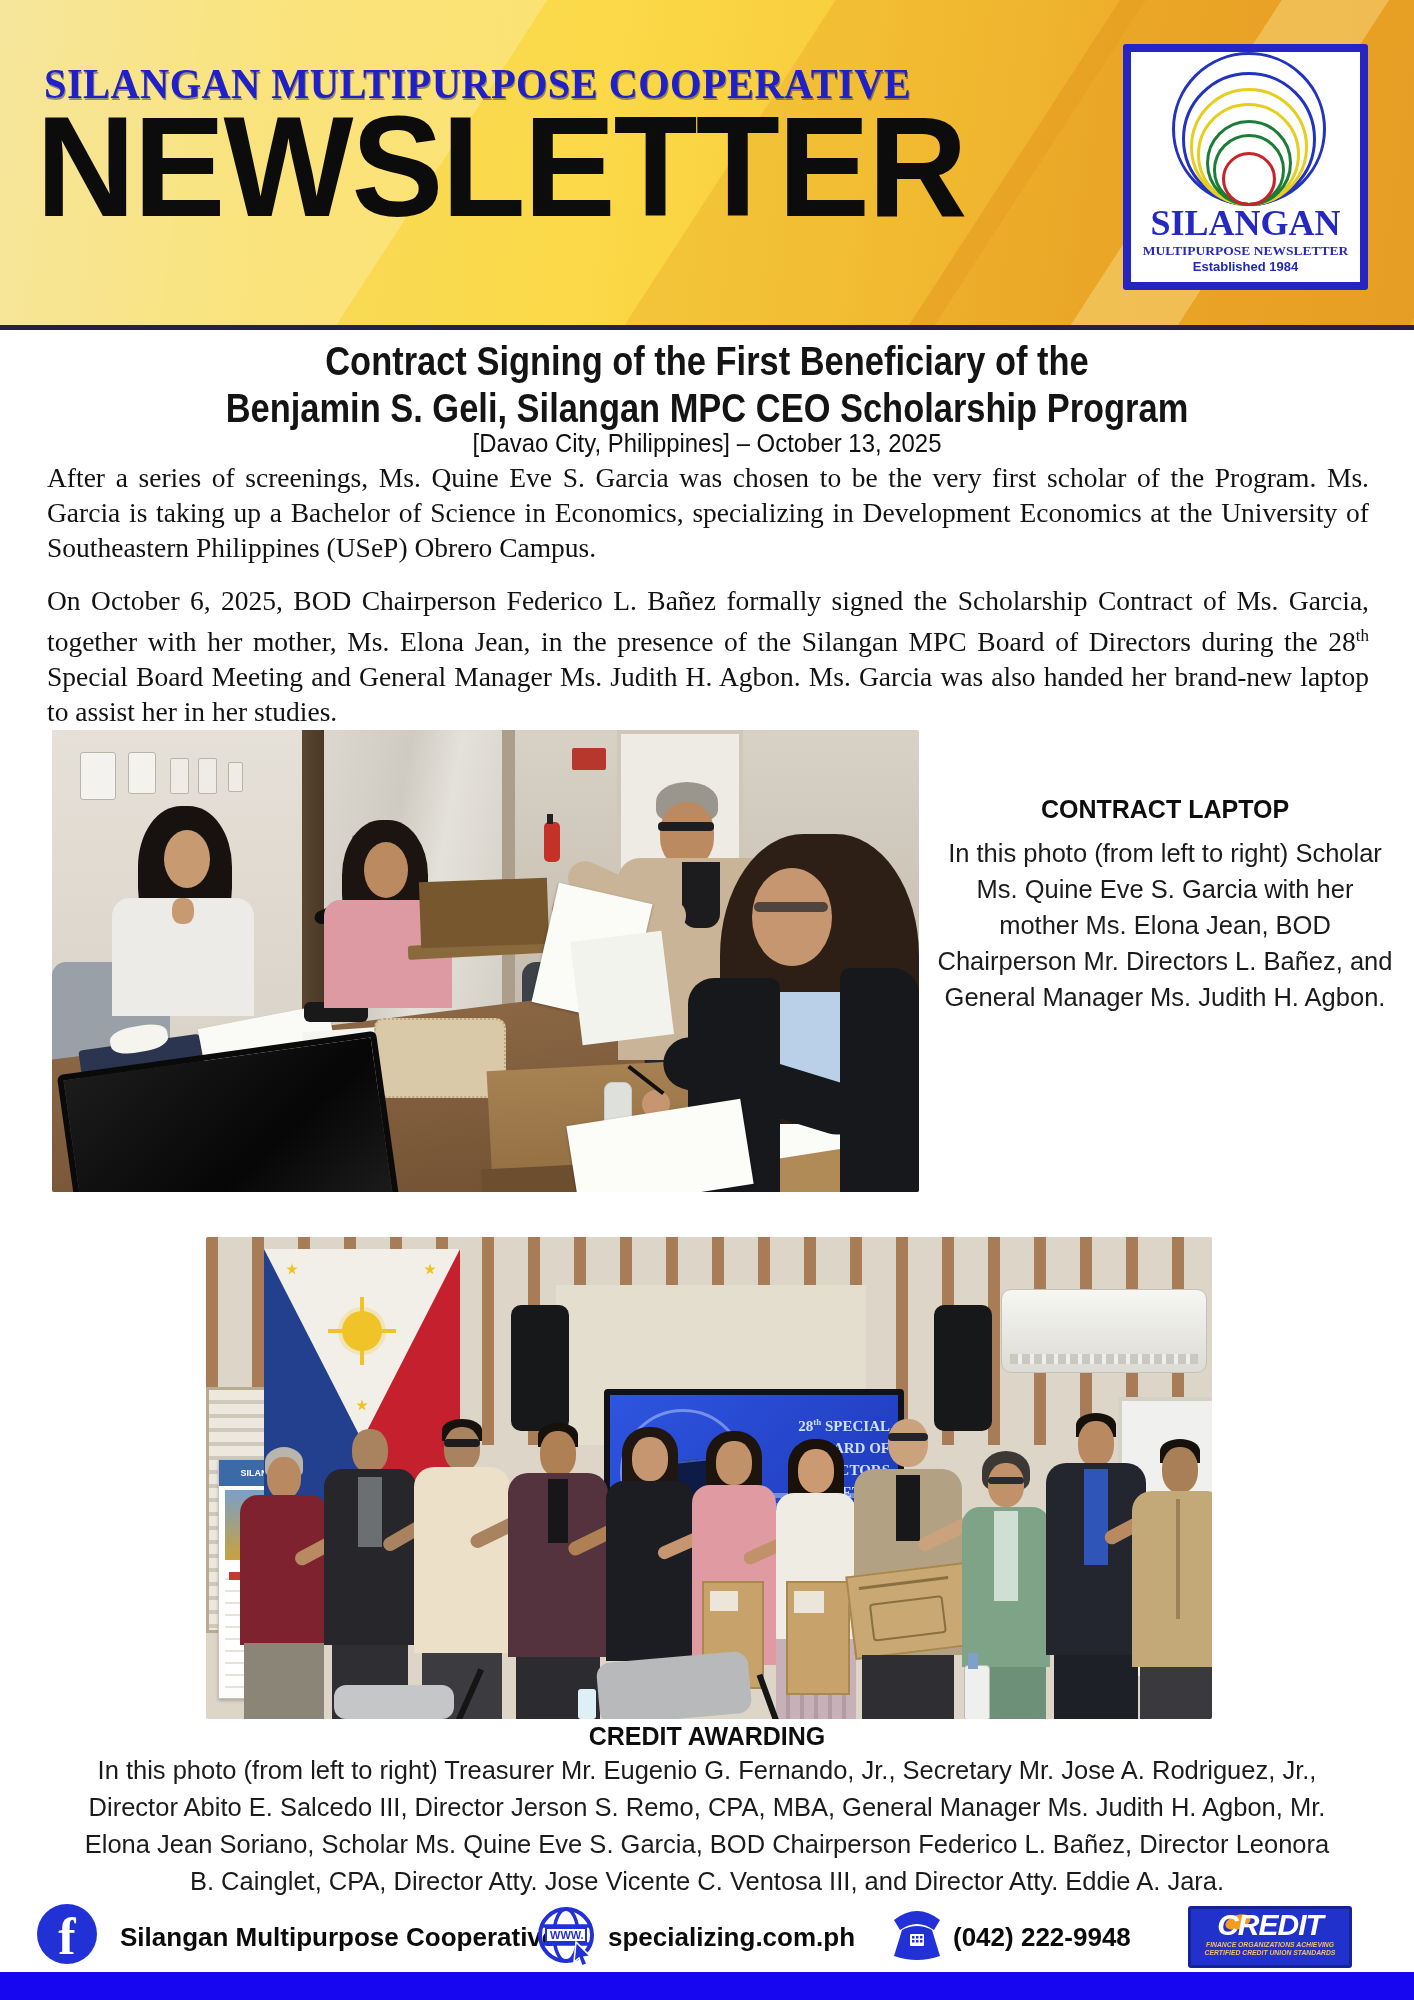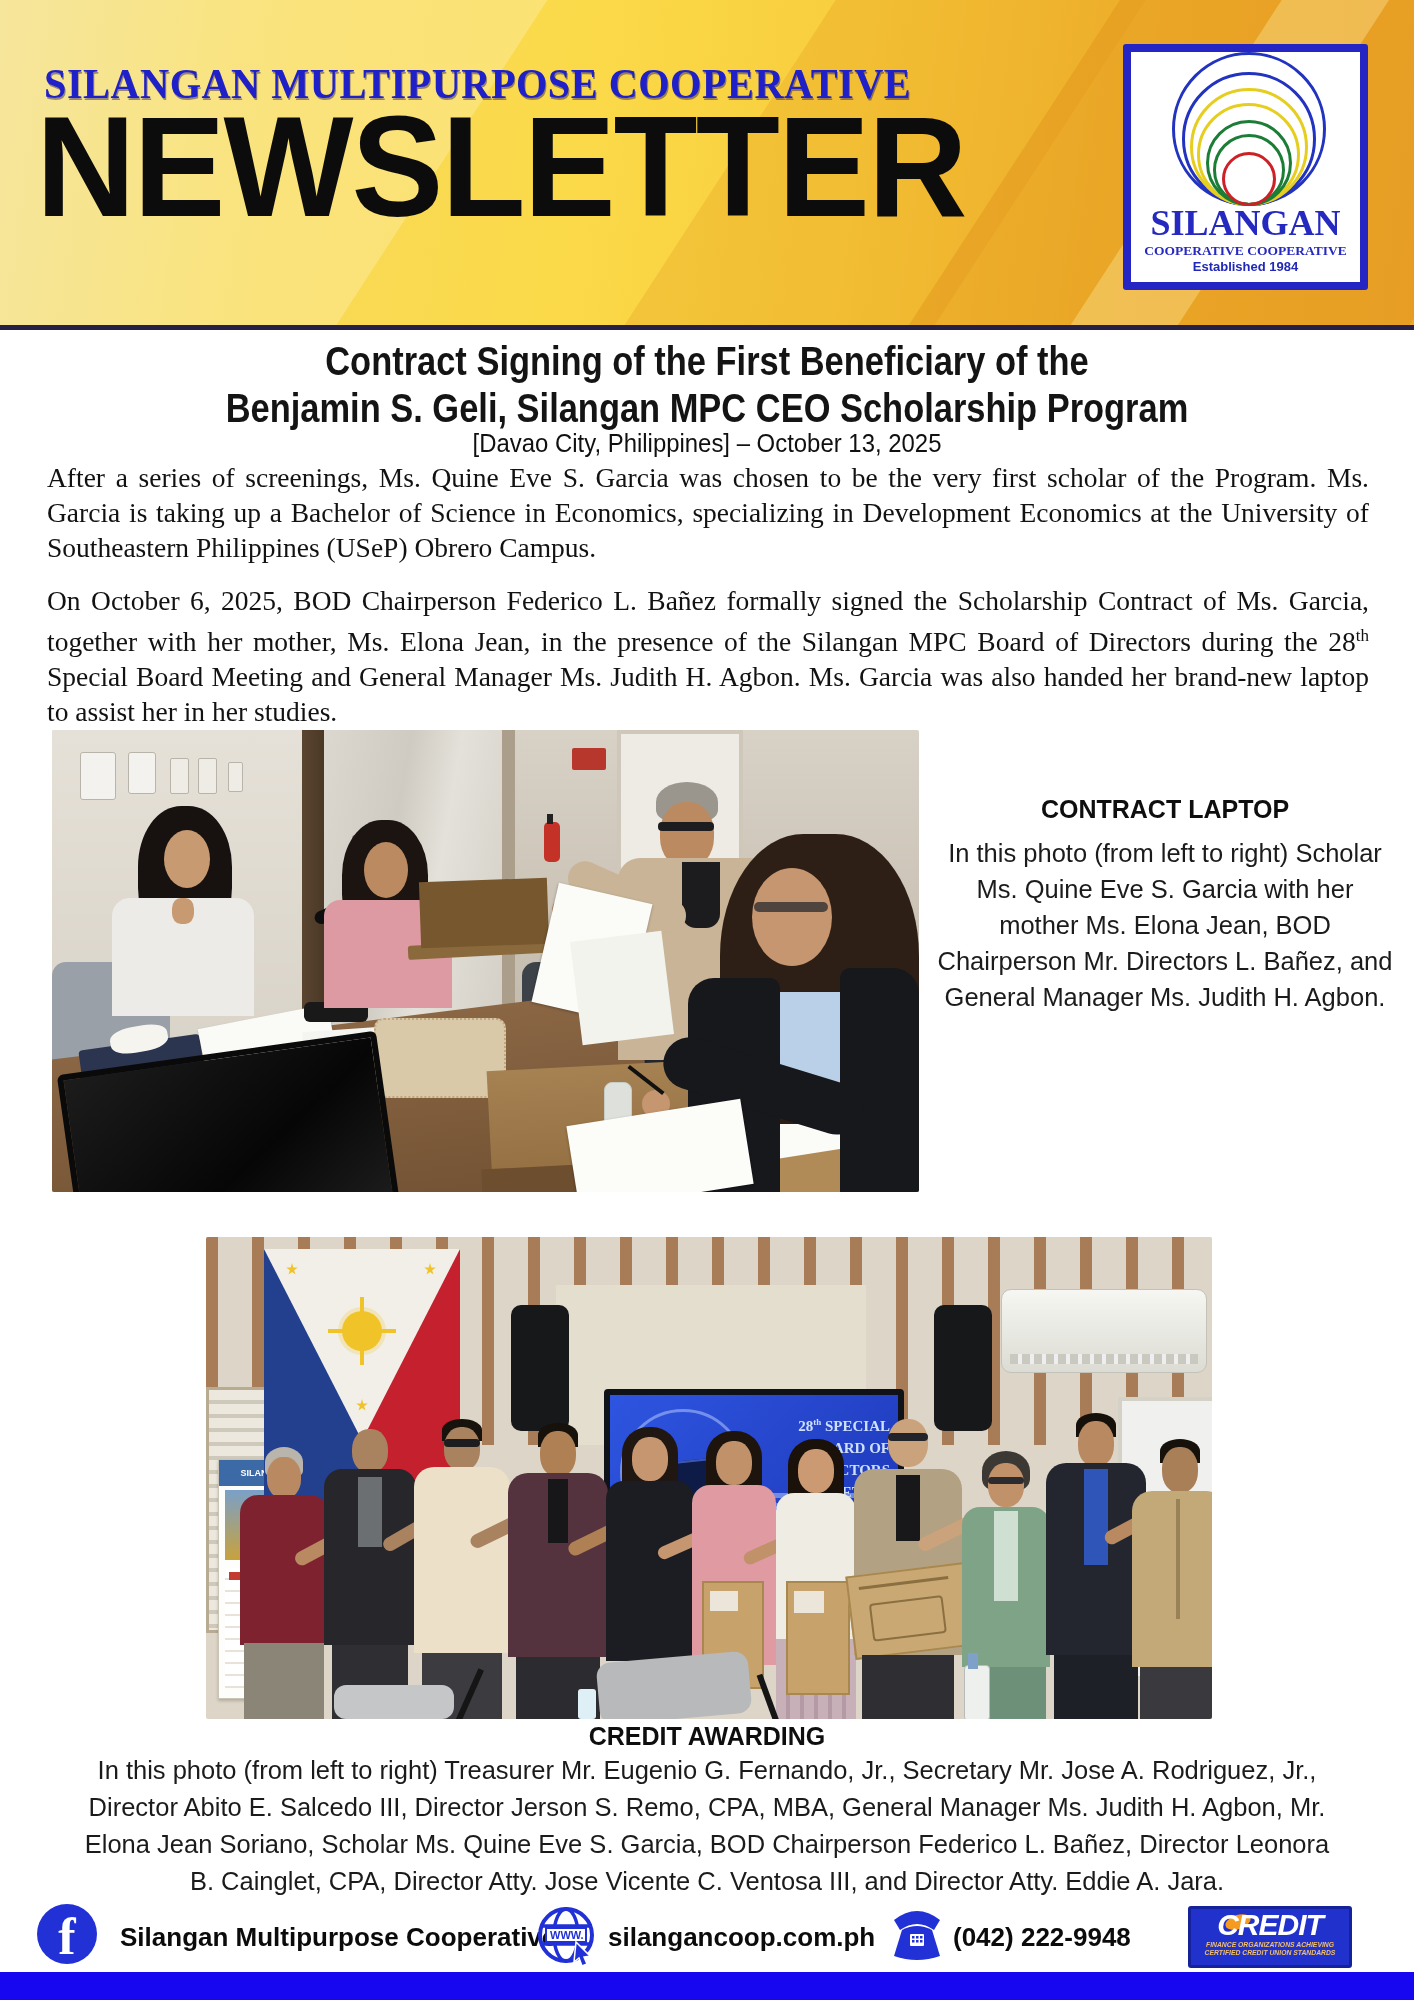--- a/index.html
+++ b/index.html
@@ -82,21 +82,21 @@
       <div class="rings">
         <div class="ring" style="width:148px;height:148px;bottom:0;margin-left:-74px;border:3.5px solid #2233c0;"></div>
         <div class="ring" style="width:128px;height:128px;bottom:0;margin-left:-64px;border:3px solid #2233c0;"></div>
         <div class="ring" style="width:112px;height:112px;bottom:0;margin-left:-56px;border:3px solid #e6ce20;"></div>
         <div class="ring" style="width:97px;height:97px;bottom:0;margin-left:-48.5px;border:3px solid #e6ce20;"></div>
         <div class="ring" style="width:80px;height:80px;bottom:0;margin-left:-40px;border:3px solid #1c7d36;"></div>
         <div class="ring" style="width:66px;height:66px;bottom:0;margin-left:-33px;border:3px solid #1c7d36;"></div>
         <div class="ring" style="width:48px;height:48px;bottom:0;margin-left:-24px;border:3px solid #cc2127;"></div>
       </div>
       <div class="logo-name">SILANGAN</div>
-      <div class="logo-sub">COOPERATIVE COOPERATIVE</div>
+      <div class="logo-sub">MULTIPURPOSE NEWSLETTER</div>
       <div class="logo-est">Established 1984</div>
     </div>
   </header>
 
   <h1 class="art-title" style="margin:0;">
     <span>Contract Signing of the First Beneficiary of the</span><br>
     <span>Benjamin S. Geli, Silangan MPC CEO Scholarship Program</span>
   </h1>
   <div class="dateline">[Davao City, Philippines] – October 13, 2025</div>
 
@@ -370,21 +370,21 @@
       <svg width="64" height="66" viewBox="0 0 64 66">
         <circle cx="30" cy="33" r="26" fill="none" stroke="#2231d6" stroke-width="4"></circle>
         <ellipse cx="30" cy="33" rx="12" ry="26" fill="none" stroke="#2231d6" stroke-width="3.5"></ellipse>
         <line x1="4" y1="24" x2="56" y2="24" stroke="#2231d6" stroke-width="3.5"></line>
         <line x1="4" y1="42" x2="56" y2="42" stroke="#2231d6" stroke-width="3.5"></line>
         <rect x="10" y="26" width="40" height="14" fill="#ffffff" stroke="#2231d6" stroke-width="2"></rect>
         <text x="14" y="37" font-family="Liberation Sans, sans-serif" font-size="11" font-weight="bold" fill="#2231d6">WWW.</text>
         <polygon points="40,40 54,54 48,55 51,62 46,64 43,56 38,60" fill="#2231d6" stroke="#ffffff" stroke-width="1.5"></polygon>
       </svg>
     </div>
-    <div class="f-label" style="left:608px;">silangancoop.com.ph</div>
+    <div class="f-label" style="left:608px;">specializing.com.ph</div>
 
     <div class="abs" style="left:886px;top:1904px;width:62px;height:60px;">
       <svg width="62" height="60" viewBox="0 0 62 60">
         <path d="M8 16 Q31 -2 54 16 L48 26 Q31 14 14 26 Z" fill="#2231d6"></path>
         <rect x="26" y="8" width="10" height="12" fill="#2231d6"></rect>
         <path d="M16 26 Q31 18 46 26 L54 52 Q31 60 8 52 Z" fill="#2231d6"></path>
         <rect x="24" y="30" width="14" height="12" fill="#ffffff" rx="1"></rect>
         <g fill="#2231d6">
           <rect x="26" y="32" width="2.5" height="2.5"></rect>
             <rect x="30" y="32" width="2.5" height="2.5"></rect>

